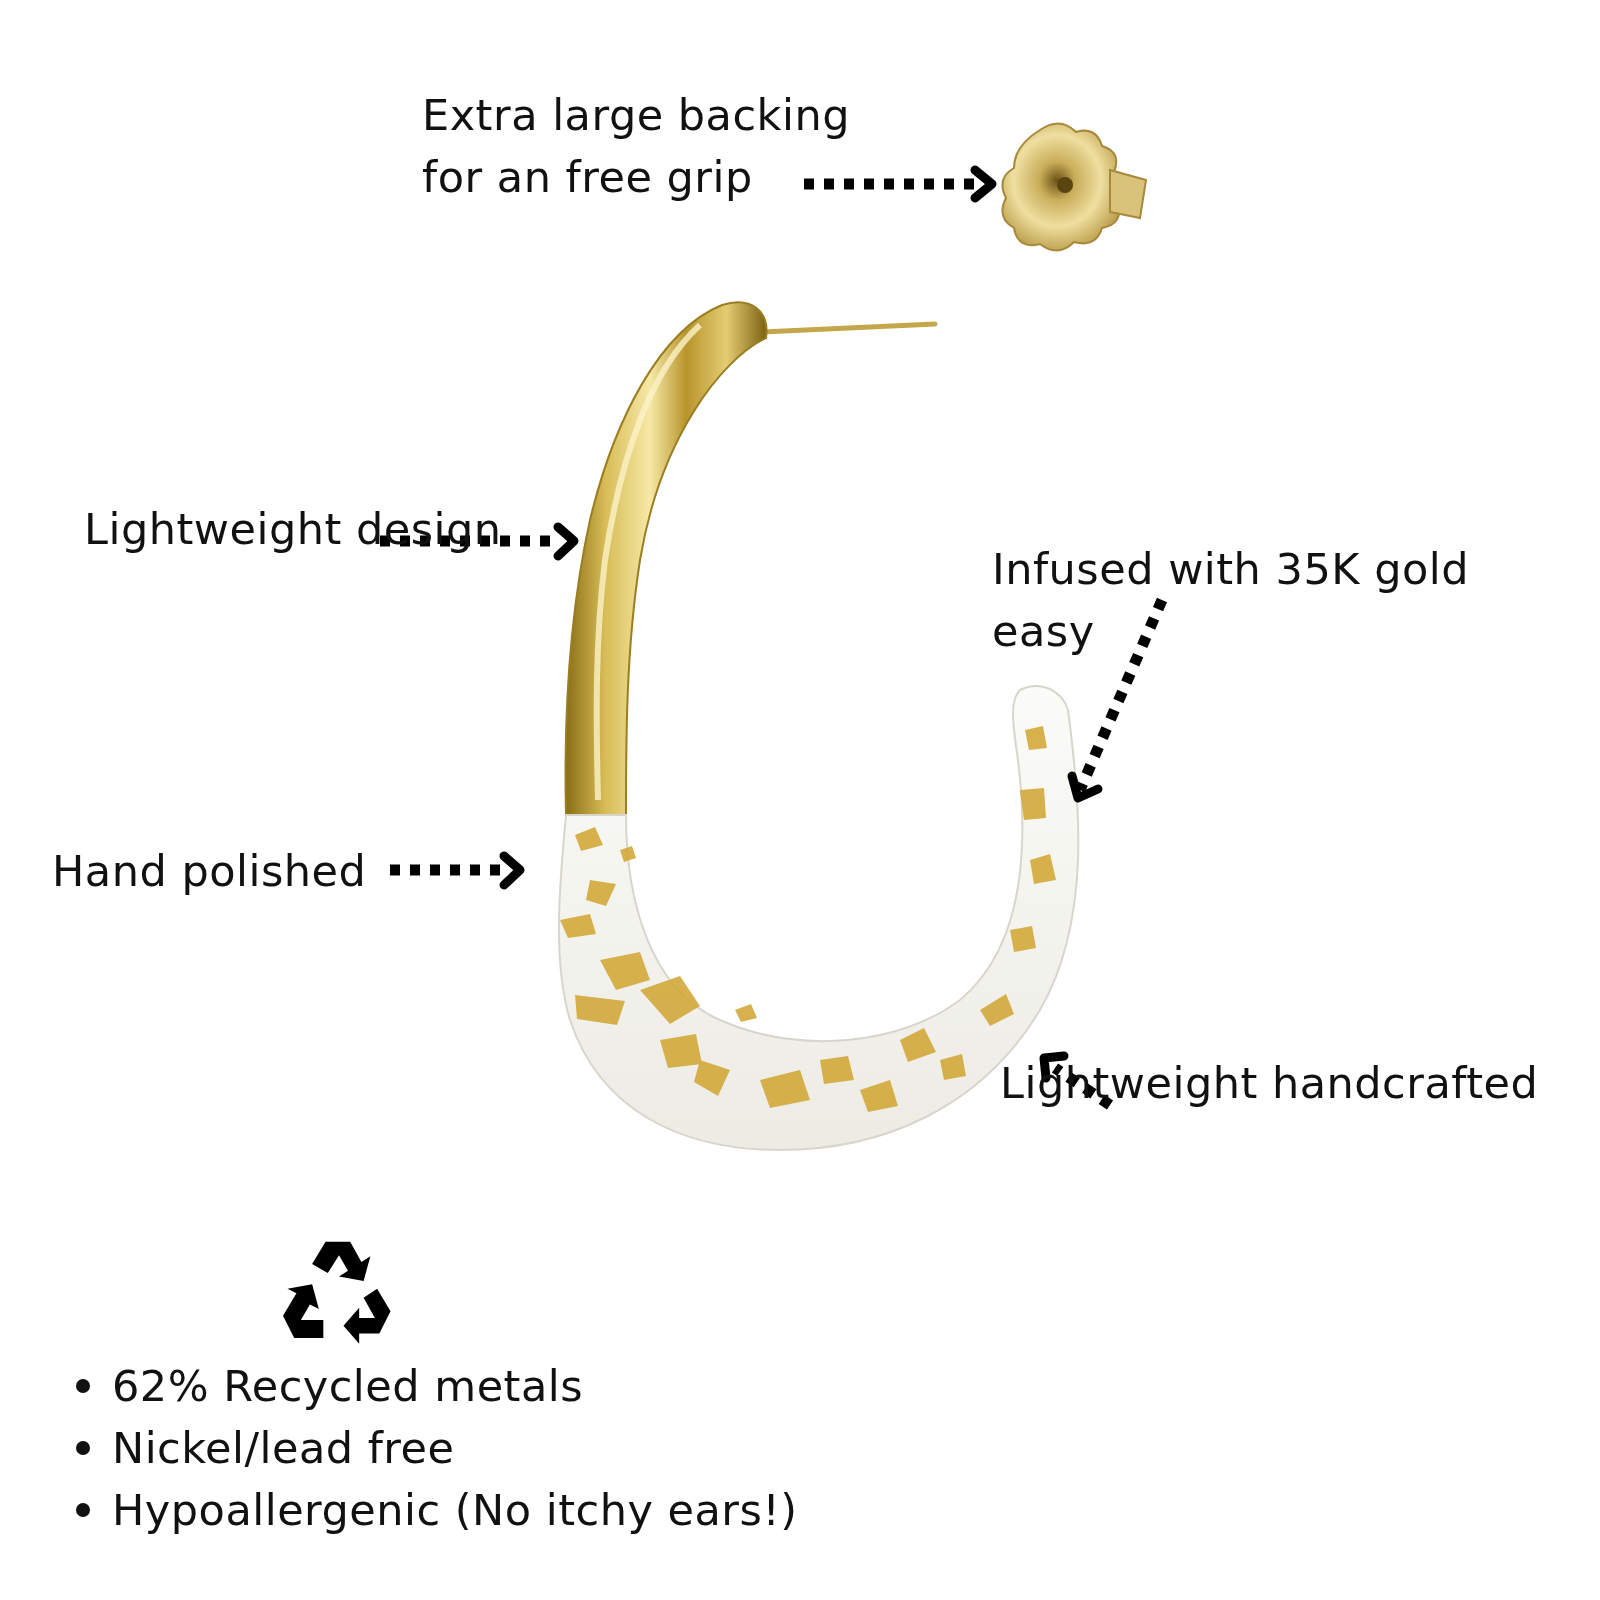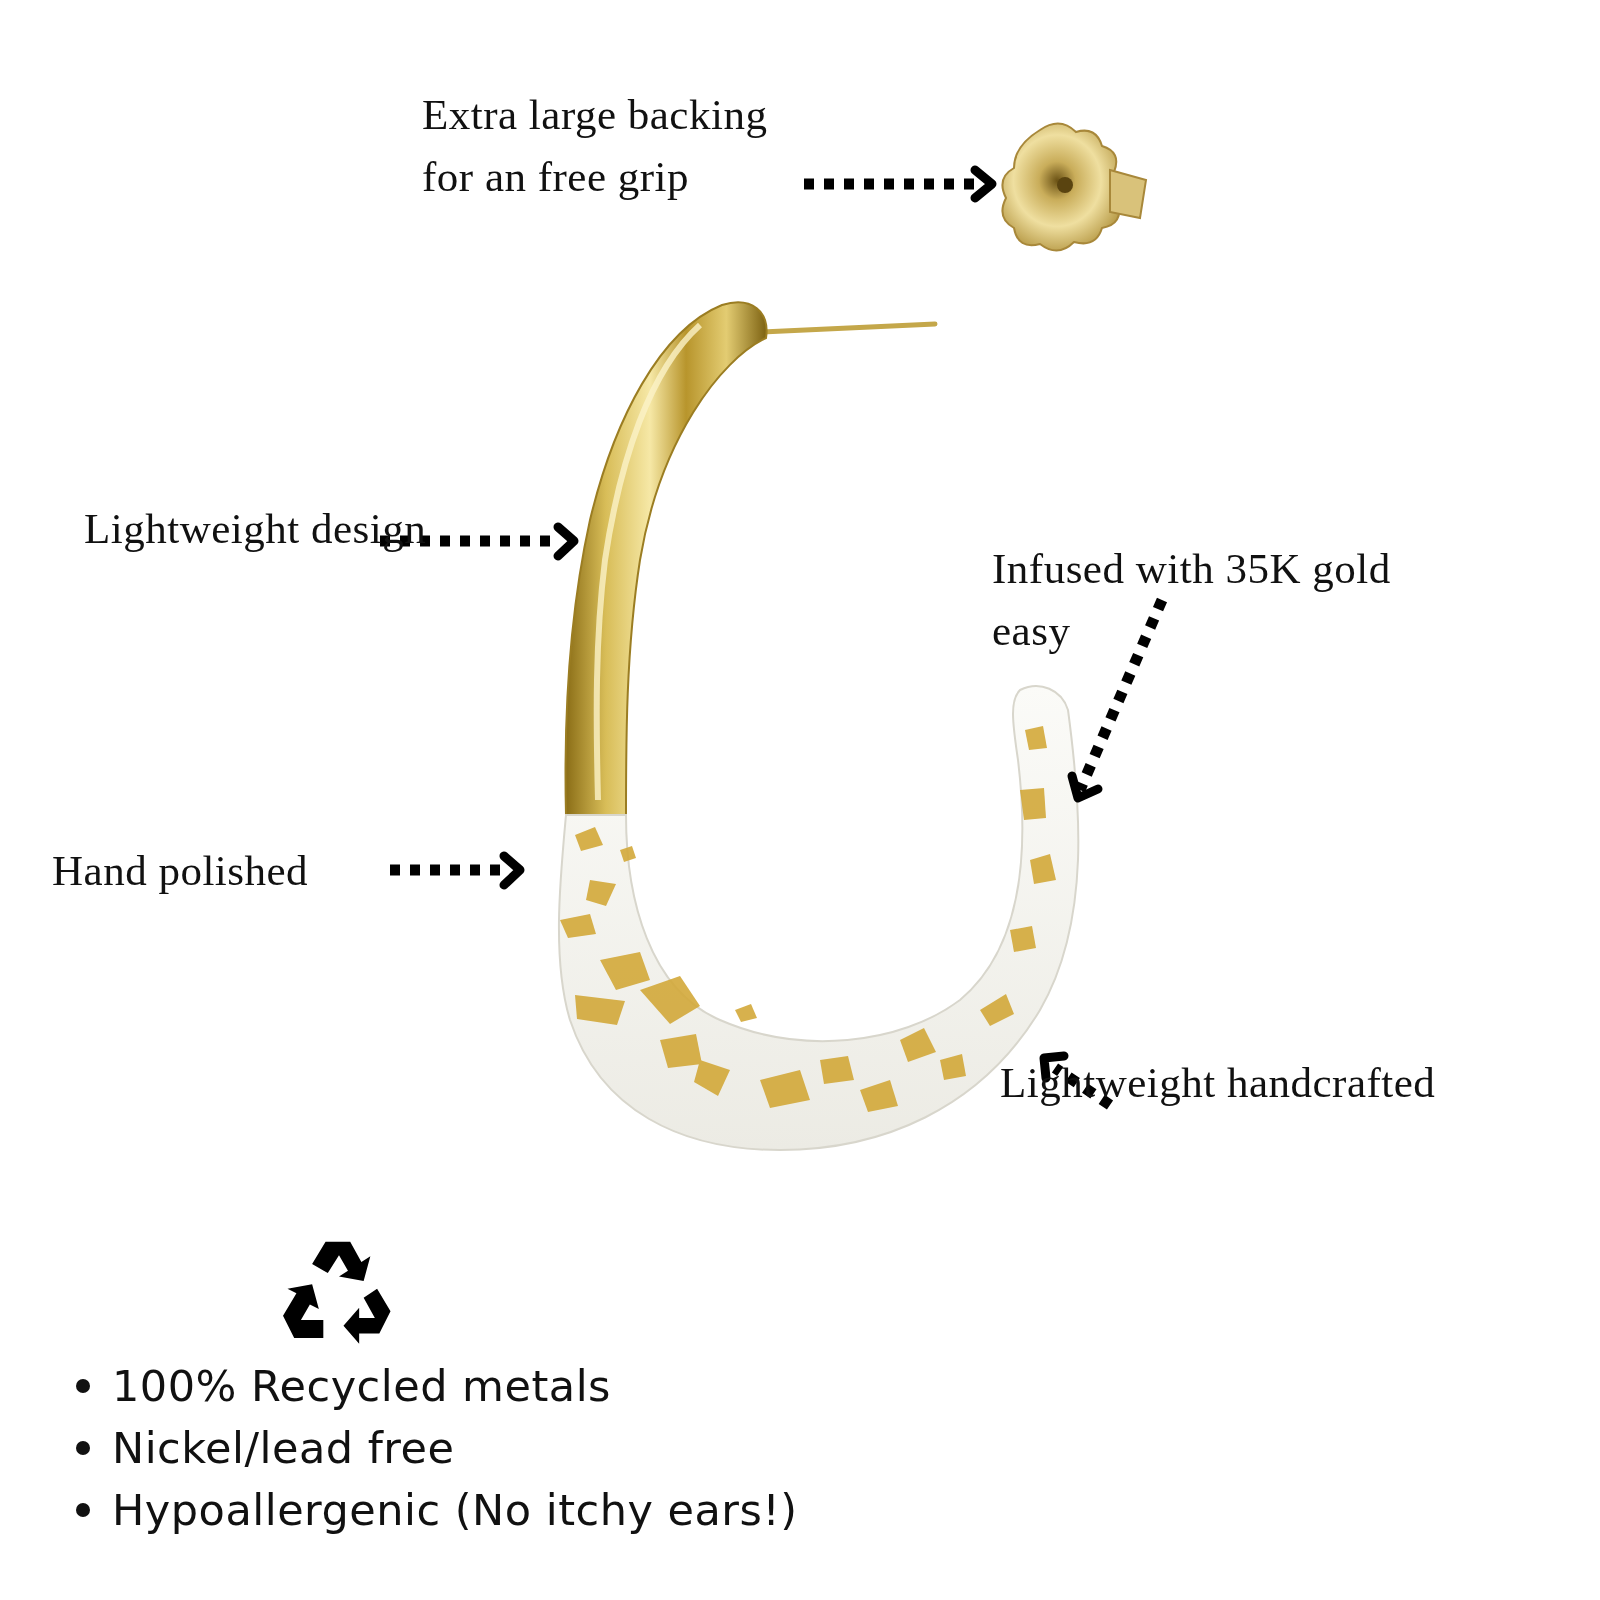--- a/index.html
+++ b/index.html
@@ -1,20 +1,20 @@
 <!DOCTYPE html>
 <html><head>
 <meta charset="utf-8">
 <style>
   html, body { margin:0; padding:0; background:#ffffff; }
   body { width:1600px; height:1600px; position:relative; overflow:hidden;
          font-family:"DejaVu Sans", sans-serif; color:#111111; }
   .label { position:absolute; font-size:43px; line-height:62px; letter-spacing:0.5px;
            font-weight:400; color:#111; white-space:nowrap; }
-  .label div { display:block;font-family:Liberation Serif, serif; }
+  .label div { display:block; }
   svg.art { position:absolute; left:0; top:0; }
   .bullets { position:absolute; left:70px; top:1355px; font-size:43px; line-height:62px; letter-spacing:0.5px; }
   .bullets .row { display:flex; align-items:center; white-space:nowrap; }
   .bullets .dot { width:14px; height:14px; border-radius:50%; background:#111; margin-right:22px; margin-left:6px; }
   .recycle { position:absolute; left:283px; top:1235px; width:112px; height:112px; }
 </style>
 </head>
 <body>
 
 <svg class="art" width="1600" height="1600" viewBox="0 0 1600 1600">
@@ -123,21 +123,21 @@
   <g fill="#000">
     <path d="M38,6 h22 l10,18 l8,-5 l-6,22 l-22,-4 l8,-5 l-8,-14 l-10,16 l-14,-8 z"></path>
     <path d="M84,48 l12,20 l-10,20 h-18 v9 l-14,-16 l14,-16 v9 h14 l-10,-18 z"></path>
     <path d="M24,92 h-14 l-10,-20 l12,-20 l-8,-4 l22,-4 l6,22 l-8,-4 l-8,14 h20 v16 z"></path>
   </g>
 </svg>
 
 <div class="bullets">
   <div class="row">
     <span class="dot"></span>
-    <span>100% Recycled metals</span>
+    <span>62% Recycled metals</span>
   </div>
   <div class="row">
     <span class="dot"></span>
     <span>Nickel/lead free</span>
   </div>
   <div class="row">
     <span class="dot"></span>
     <span>Hypoallergenic (No itchy ears!)</span>
   </div>
 </div>

